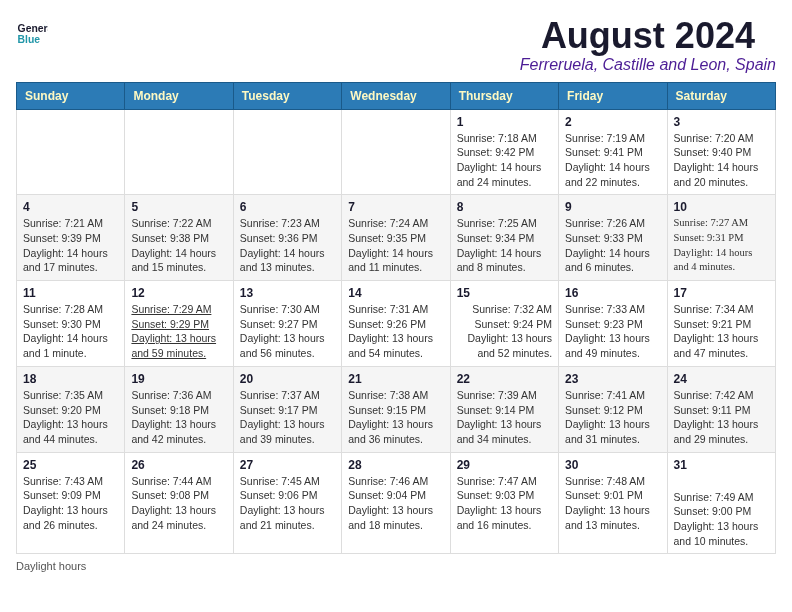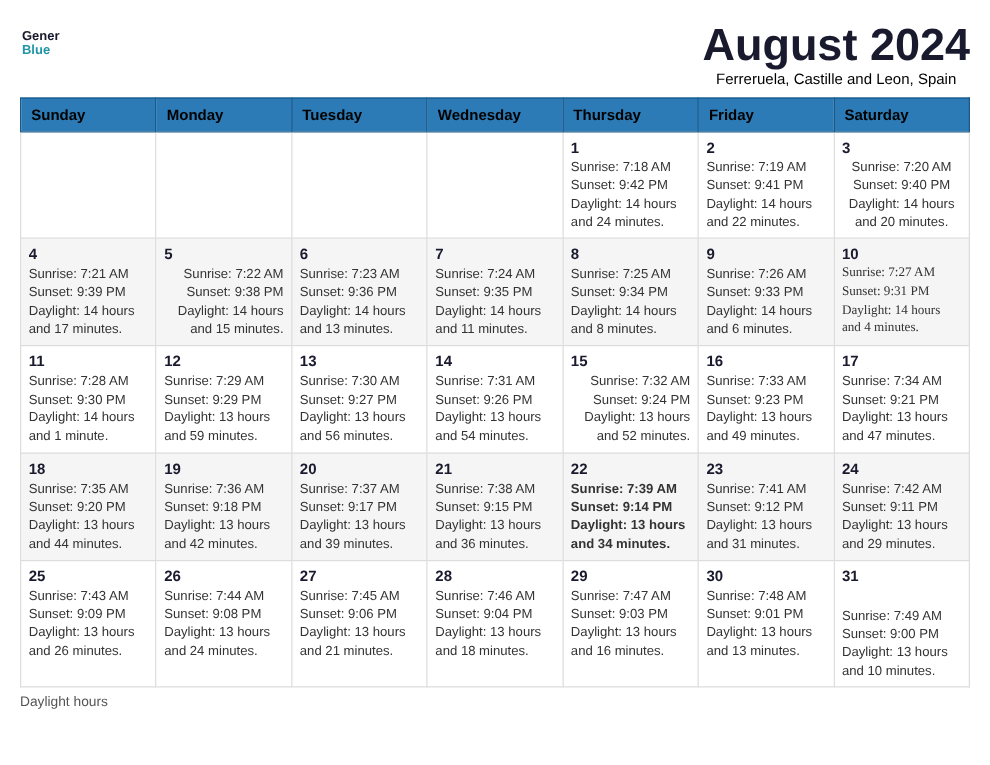--- a/index.html
+++ b/index.html
@@ -28,31 +28,32 @@
     .title-area {
       text-align: center;
     }
     .main-title {
       font-size: 36px;
       font-weight: bold;
       color: #1a1a2e;
       line-height: 1.1;
     }
     .subtitle {
-      font-size: 12px;
-      color: #000000;
+      font-size: 16px;
+      color: #4c1d95;
+      font-style: italic;
     }
     .calendar-table {
       width: 100%;
       border-collapse: collapse;
       font-size: 11px;
     }
     .calendar-table thead th {
       background-color: #2c7bb6;
-      color: #000000;
+      color: #fef9c3;
       text-align: left;
       padding: 6px 8px;
       font-size: 12px;
       font-weight: bold;
       border: 1px solid #1a5a8a;
     }
     .calendar-table tbody td {
       vertical-align: top;
       padding: 5px 6px;
       border: 1px solid #ddd;
@@ -124,35 +125,35 @@
 Daylight: 14 hours and 24 minutes.</div>
         </td>
         <td>
           <div class="day-number">2</div>
           <div class="day-info" style="white-space: pre-line;">Sunrise: 7:19 AM
 Sunset: 9:41 PM
 Daylight: 14 hours and 22 minutes.</div>
         </td>
         <td>
           <div class="day-number">3</div>
-          <div class="day-info" style="white-space: pre-line; text-align: center;">Sunrise: 7:20 AM
+          <div class="day-info" style="white-space: pre-line;">Sunrise: 7:20 AM
 Sunset: 9:40 PM
 Daylight: 14 hours and 20 minutes.</div>
         </td>
       </tr>
       <tr>
         <td>
           <div class="day-number">4</div>
           <div class="day-info" style="white-space: pre-line;">Sunrise: 7:21 AM
 Sunset: 9:39 PM
 Daylight: 14 hours and 17 minutes.</div>
         </td>
         <td>
           <div class="day-number">5</div>
-          <div class="day-info" style="white-space: pre-line; text-align: right;">Sunrise: 7:22 AM
+          <div class="day-info" style="white-space: pre-line;">Sunrise: 7:22 AM
 Sunset: 9:38 PM
 Daylight: 14 hours and 15 minutes.</div>
         </td>
         <td>
           <div class="day-number">6</div>
           <div class="day-info" style="white-space: pre-line;">Sunrise: 7:23 AM
 Sunset: 9:36 PM
 Daylight: 14 hours and 13 minutes.</div>
         </td>
         <td>
@@ -182,21 +183,21 @@
       </tr>
       <tr>
         <td>
           <div class="day-number">11</div>
           <div class="day-info" style="white-space: pre-line;">Sunrise: 7:28 AM
 Sunset: 9:30 PM
 Daylight: 14 hours and 1 minute.</div>
         </td>
         <td>
           <div class="day-number">12</div>
-          <div class="day-info" style="white-space: pre-line;">Sunrise: 7:29 AM
+          <div class="day-info" style="white-space: pre-line; text-decoration: underline;">Sunrise: 7:29 AM
 Sunset: 9:29 PM
 Daylight: 13 hours and 59 minutes.</div>
         </td>
         <td>
           <div class="day-number">13</div>
           <div class="day-info" style="white-space: pre-line;">Sunrise: 7:30 AM
 Sunset: 9:27 PM
 Daylight: 13 hours and 56 minutes.</div>
         </td>
         <td>
@@ -244,21 +245,21 @@
 Daylight: 13 hours and 39 minutes.</div>
         </td>
         <td>
           <div class="day-number">21</div>
           <div class="day-info" style="white-space: pre-line;">Sunrise: 7:38 AM
 Sunset: 9:15 PM
 Daylight: 13 hours and 36 minutes.</div>
         </td>
         <td>
           <div class="day-number">22</div>
-          <div class="day-info" style="white-space: pre-line; font-weight: bold;">Sunrise: 7:39 AM
+          <div class="day-info" style="white-space: pre-line;">Sunrise: 7:39 AM
 Sunset: 9:14 PM
 Daylight: 13 hours and 34 minutes.</div>
         </td>
         <td>
           <div class="day-number">23</div>
           <div class="day-info" style="white-space: pre-line;">Sunrise: 7:41 AM
 Sunset: 9:12 PM
 Daylight: 13 hours and 31 minutes.</div>
         </td>
         <td>

